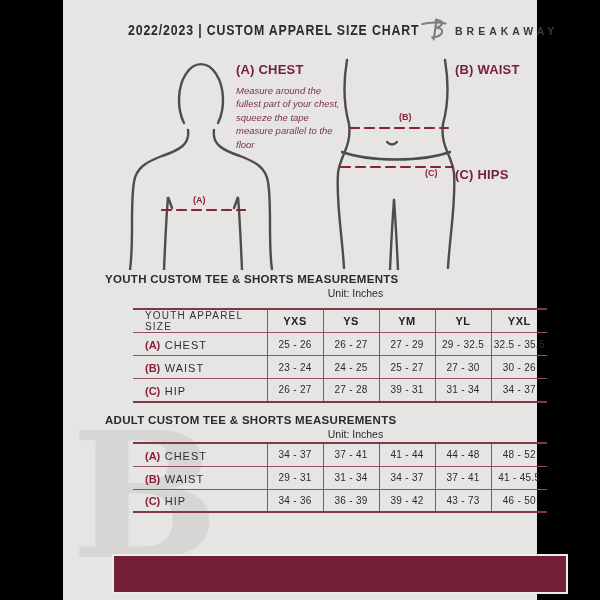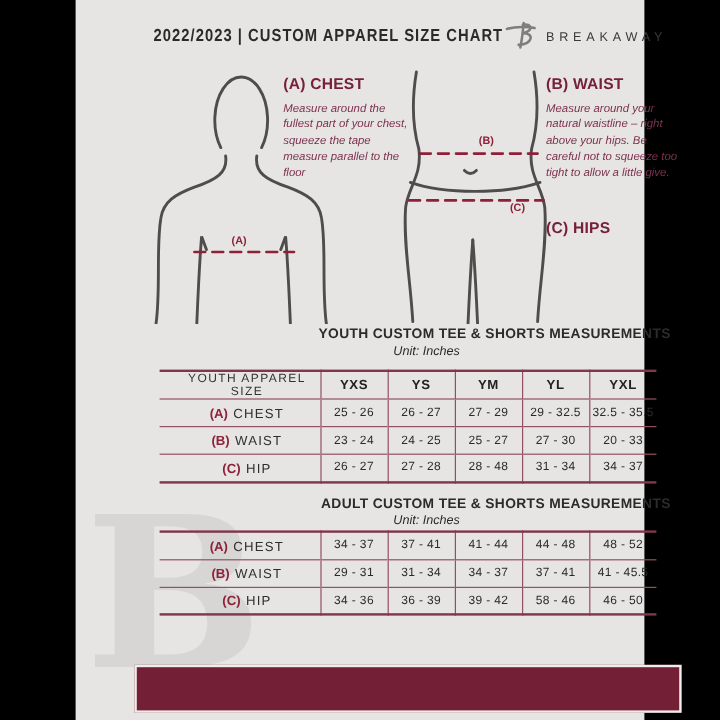--- a/index.html
+++ b/index.html
@@ -5,46 +5,46 @@
   * { margin:0; padding:0; box-sizing:border-box; }
   body { background:#000; font-family:"Liberation Sans", sans-serif; }
   .stage { position:relative; width:600px; height:600px; background:#000; overflow:hidden; }
   .page  { position:absolute; left:63px; top:0; width:474px; height:600px; background:#e6e5e3; }
 
   
   .hdr-title { position:absolute; left:25px; top:22px; font-size:14.5px; font-weight:bold;
                color:#2b2a2a; letter-spacing:1px; white-space:nowrap;
                transform:scaleX(.85); transform-origin:left center; }
   .logo { position:absolute; left:318px; top:14px; }
-  .brand { position:absolute; left:352px; top:25px; font-size:10.5px; font-weight:normal;
+  .brand { position:absolute; left:352px; top:25px; font-size:10.5px; font-weight:bold;
            color:#3a3a3a; letter-spacing:4px; white-space:nowrap; }
 
   
   .fig { position:absolute; }
   .fig path { fill:none; stroke:#4e4c4c; stroke-width:2.4; stroke-linecap:round; }
   .fig .dash { stroke:#8c2138; stroke-width:2.2; stroke-dasharray:9 6; }
   .fig-label { position:absolute; font-size:9px; font-weight:bold; color:#8c2138; }
 
   
   .instr { position:absolute; }
   .instr h3 { font-size:13px; font-weight:bold; color:#76203c; letter-spacing:.2px; }
   .instr p  { margin-top:7px; font-size:9.5px; font-style:italic; color:#7d3150;
               line-height:1.42; white-space:pre-line; }
 
   
-  .sec-title { position:absolute; left:16px; width:440px; text-align:right;
+  .sec-title { position:absolute; left:2px; width:440px; text-align:left;
                font-size:11.5px; font-weight:bold; color:#2b2b2b; letter-spacing:.3px; }
   .sec-unit  { position:absolute; left:0; width:474px; text-align:center;
-               font-size:10.5px; font-style:italic; color:#2b2b2b;padding-left:31px; }
+               font-size:10.5px; color:#2b2b2b;padding-left:31px; }
   table.size { position:absolute; left:30px; width:414px; border-collapse:collapse;
                table-layout:fixed; border-top:2px solid #82364a; border-bottom:2px solid #82364a; }
   table.size td { height:23px; vertical-align:middle; }
   table.size tr + tr td { border-top:1.5px solid #935062; }
   table.size td + td { border-left:1.4px solid #935062; }
-  .c-lab { width:134px; padding-left:12px; text-align:center; }
+  .c-lab { width:134px; padding-left:12px; text-align:left; }
   .col-head-label { font-size:10px; color:#333; letter-spacing:1.2px; }
   .col-head-size  { font-size:11px; font-weight:bold; color:#222; text-align:center; letter-spacing:.5px; }
   .row-key  { font-weight:bold; color:#8c2138; font-size:11px; }
   .row-name { color:#2e2e2e; font-size:11px; letter-spacing:1px; }
   .val { font-size:10px; color:#2b2b2b; text-align:center; letter-spacing:.3px; }
 
   
   .watermark { position:absolute; left:8px; top:408px; font-family:"DejaVu Serif", serif;
                font-size:175px; font-weight:bold; color:rgba(130,127,124,.14);
                line-height:1; z-index:0; }
@@ -94,23 +94,22 @@
       </svg>
       <div class="fig-label" style="left:296px; top:112px;">(B)</div>
       <div class="fig-label" style="left:322px; top:168px;">(C)</div>
 
       <div class="instr" style="left:133px; top:62px; width:108px;">
         <h3><span>(A)</span> <span>CHEST</span></h3>
         <p>Measure around the fullest part of your chest, squeeze the tape measure parallel to the floor</p>
       </div>
       <div class="instr" style="left:352px; top:62px; width:110px;">
         <h3><span>(B)</span> <span>WAIST</span></h3>
-        <p>Measure around your natural waistline – right above your hips. Be careful not to squeeze too tight to allow a little give.</p>
       </div>
-      <div class="instr" style="left:352px; top:182px; width:112px;">
+      <div class="instr" style="left:352px; top:167px; width:112px;">
         <h3><span>(C)</span> <span>HIPS</span></h3>
       </div>
 
       <div class="sec-title" style="top:273px;">YOUTH CUSTOM TEE &amp; SHORTS MEASUREMENTS</div>
       <div class="sec-unit" style="top:287px;">Unit: Inches</div>
       <table class="size" style="top:308px;">
         <colgroup>
             <col style="width:134px">
             <col>
             <col>
@@ -134,27 +133,27 @@
           <td class="val">27 - 29</td>
           <td class="val">29 - 32.5</td>
           <td class="val">32.5 - 35.5</td>
         </tr>
         <tr>
           <td class="c-lab"><span class="row-key">(B)</span> <span class="row-name">WAIST</span></td>
           <td class="val">23 - 24</td>
           <td class="val">24 - 25</td>
           <td class="val">25 - 27</td>
           <td class="val">27 - 30</td>
-          <td class="val">20 - 33</td>
+          <td class="val">30 - 26</td>
         </tr>
         <tr>
           <td class="c-lab"><span class="row-key">(C)</span> <span class="row-name">HIP</span></td>
           <td class="val">26 - 27</td>
           <td class="val">27 - 28</td>
-          <td class="val">28 - 48</td>
+          <td class="val">39 - 31</td>
           <td class="val">31 - 34</td>
           <td class="val">34 - 37</td>
         </tr>
       </tbody>
         </table>
 
       <div class="sec-title" style="top:414px;">ADULT CUSTOM TEE &amp; SHORTS MEASUREMENTS</div>
       <div class="sec-unit" style="top:428px;">Unit: Inches</div>
       <table class="size" style="top:442px;">
         <colgroup>
@@ -180,21 +179,21 @@
           <td class="val">31 - 34</td>
           <td class="val">34 - 37</td>
           <td class="val">37 - 41</td>
           <td class="val">41 - 45.5</td>
         </tr>
         <tr>
           <td class="c-lab"><span class="row-key">(C)</span> <span class="row-name">HIP</span></td>
           <td class="val">34 - 36</td>
           <td class="val">36 - 39</td>
           <td class="val">39 - 42</td>
-          <td class="val">58 - 46</td>
+          <td class="val">43 - 73</td>
           <td class="val">46 - 50</td>
         </tr>
       </tbody>
         </table>
 
       <div class="footer-bar"></div>
     </div>
   </div>
 </div>
 

